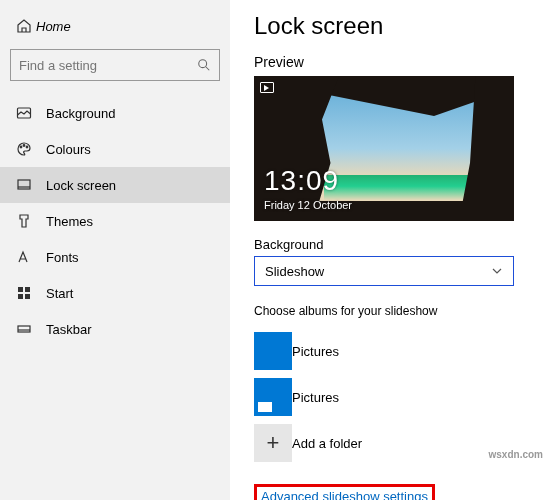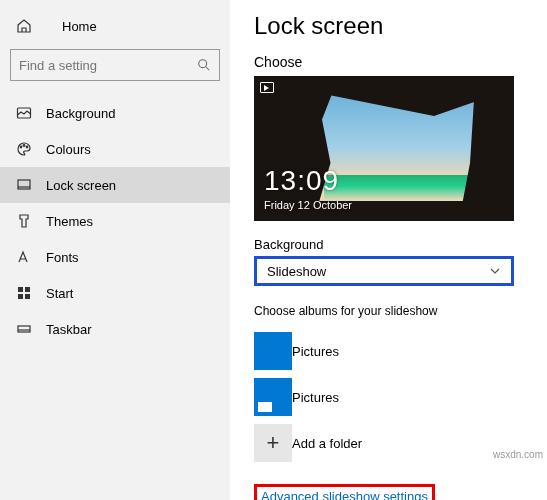--- a/index.html
+++ b/index.html
@@ -1,18 +1,18 @@
 <!DOCTYPE html>
 <html><head>
 <meta charset="utf-8">
 <style>
 * { margin: 0; padding: 0; box-sizing: border-box; font-family: "Segoe UI", Arial, sans-serif; }
 body { width: 547px; height: 500px; display: flex; background: #fff; overflow: hidden; font-size: 13px; color: #000; }
 .sidebar { width: 230px; background: #f2f2f2; padding: 10px 0 0 0; }
-.home { display: flex; align-items: center; gap: 30px; padding: 8px 16px; cursor: pointer; }
+.home { display: flex; align-items: center; gap: 4px; padding: 8px 16px; cursor: pointer; font-style: italic; }
 .home .icon { width: 16px; height: 16px; display: flex; align-items: center; justify-content: center; }
 .search { margin: 7px 10px 14px 10px; border: 1px solid #999; height: 32px; display: flex; align-items: center; padding: 0 8px; background: #fff0; position: relative; }
 .search input { border: none; background: transparent; outline: none; width: 100%; font-size: 13px; color: #666; }
 .search .icon { position: absolute; right: 8px; color: #666; }
 .section-title { font-weight: 600; padding: 4px 16px 10px 16px; font-size: 13px; }
 .nav-item { display: flex; align-items: center; gap: 14px; padding: 10px 16px; cursor: pointer; }
 .nav-item.active { background: #d9d9d9; }
 .nav-item .icon { width: 16px; height: 16px; display: flex; align-items: center; justify-content: center; font-size: 14px; }
 .main { flex: 1; padding: 12px 24px 0 24px; position: relative; }
 h1 { font-weight: 300; font-size: 24px; margin-bottom: 14px; }
@@ -22,31 +22,31 @@
 .preview .rock-left { position: absolute; left: 0; top: 0; width: 85px; height: 100%; background: #1a1410; clip-path: polygon(0 0, 100% 0, 80% 30%, 90% 60%, 70% 100%, 0 100%); }
 .preview .rock-top { position: absolute; top: 0; right: 0; left: 60px; height: 40px; background: #1a1410; clip-path: polygon(0 0, 100% 0, 100% 30%, 60% 100%, 40% 80%, 0 40%); }
 .preview .rock-right { position: absolute; right: 0; top: 0; width: 55px; height: 100%; background: #1a1410; clip-path: polygon(30% 0, 100% 0, 100% 100%, 0 100%, 20% 60%); }
 .preview .rock-bottom { position: absolute; bottom: 0; left: 0; right: 0; height: 20px; background: #1a1410; }
 .preview .sea { position: absolute; bottom: 18px; left: 70px; right: 45px; height: 28px; background: linear-gradient(#0a6, #0c8 40%, #e8d9b9 90%); opacity: 0.85; }
 .preview .time { position: absolute; left: 10px; bottom: 24px; color: #fff; font-size: 28px; font-weight: 300; letter-spacing: 1px; text-shadow: 0 0 3px rgba(0,0,0,0.5); }
 .preview .date { position: absolute; left: 10px; bottom: 10px; color: #fff; font-size: 11px; text-shadow: 0 0 3px rgba(0,0,0,0.5); }
 .preview .slide-icon { position: absolute; top: 6px; left: 6px; width: 14px; height: 11px; border: 1.5px solid #fff; border-radius: 1px; }
 .preview .slide-icon::after { content: ""; position: absolute; left: 3px; top: 2px; border-left: 5px solid #fff; border-top: 3px solid transparent; border-bottom: 3px solid transparent; }
 .field-label { font-size: 13px; margin: 16px 0 4px 0; }
-.select { width: 260px; height: 30px; border: 3px solid #1d4ed8; display: flex; align-items: center; justify-content: space-between; padding: 0 10px; cursor: pointer; font-size: 13px; }
+.select { width: 260px; height: 30px; border: 1px solid #1d4ed8; display: flex; align-items: center; justify-content: space-between; padding: 0 10px; cursor: pointer; font-size: 13px; }
 .choose-label { font-size: 12px; margin: 18px 0 10px 0; }
 .album { display: flex; align-items: center; padding: 4px 0; cursor: pointer; }
 .album-tile { width: 38px; height: 38px; display: flex; align-items: center; justify-content: center; font-size: 20px; }
 .album-tile.blue { background: #0078d4; color: #fff; }
 .album-tile.blue2 { background: #0078d4; color: #fff; position: relative; }
 .album-tile.blue2::after { content: ""; position: absolute; bottom: 4px; left: 4px; width: 14px; height: 10px; background: #fff; }
 .album-tile.gray { background: #e6e6e6; color: #333; font-weight: 300; font-size: 22px; }
 .link-box { border: 3px solid #e60000; display: inline-block; padding: 2px 4px; margin-top: 18px; }
 .link-box a { color: #0067c0; text-decoration: none; font-size: 13px; }
-.watermark { position: absolute; bottom: 40px; right: 4px; font-size: 10px; color: #999; }
+.watermark { position: absolute; bottom: 40px; right: 4px; font-size: 10px; color: #999; font-weight: bold; }
 svg { display: block; }
 </style>
 </head>
 <body>
 
 <div class="sidebar">
   <div class="home">
     <span class="icon">
       <svg width="16" height="16" viewBox="0 0 16 16" fill="none" stroke="#333" stroke-width="1.2">
           <path d="M2 7 L8 2 L14 7 V14 H2 Z M6 14 V10 H10 V14"></path>
@@ -126,21 +126,21 @@
           <rect x="2" y="5" width="12" height="6"></rect>
           <line x1="2" y1="9" x2="14" y2="9"></line>
         </svg>
     </span>
     <span>Taskbar</span>
   </div>
 </div>
 
 <div class="main">
   <h1>Lock screen</h1>
-  <div class="preview-label">Choose</div>
+  <div class="preview-label">Preview</div>
   <div class="preview">
     <div class="sky"></div>
       <div class="sea"></div>
     <div class="rock-top"></div>
       <div class="rock-left"></div>
       <div class="rock-right"></div>
       <div class="rock-bottom"></div>
     <div class="slide-icon"></div>
     <div class="time">13:09</div>
     <div class="date">Friday 12 October</div>

